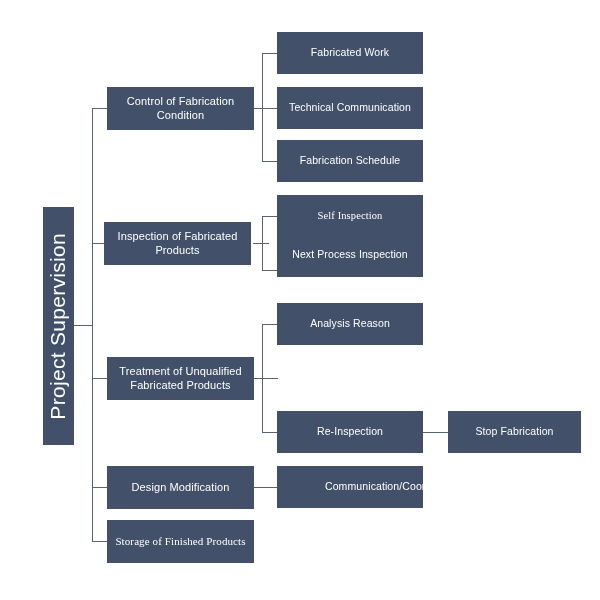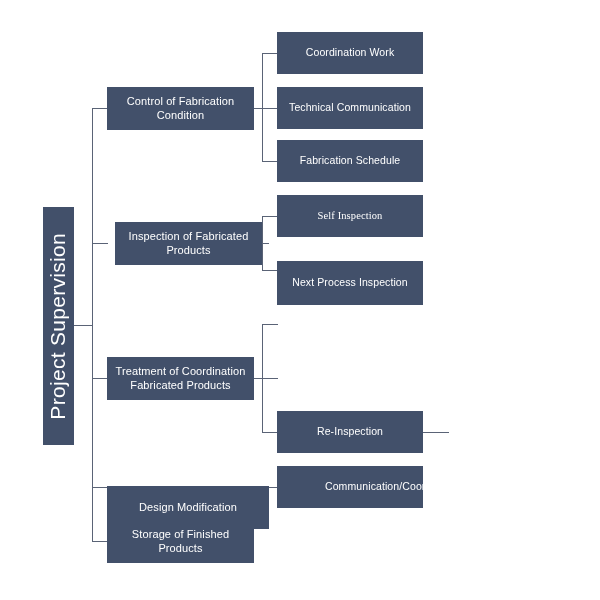--- a/index.html
+++ b/index.html
@@ -99,49 +99,55 @@
 
   <div class="conn h" style="left:423px; top:432px; width:26px;"></div>
 
   <div class="node lvl1" style="left:43px; top:207px; width:31px; height:238px;">
     <span class="vtext">Project Supervision</span>
   </div>
 
   <div class="node lvl2" style="left:107px; top:87px; width:147px; height:43px;">
     <span class="label">Control of Fabrication Condition</span>
   </div>
-  <div class="node lvl2" style="left:115px; top:222px; width:147px; height:43px;">
+  <div class="node lvl2" style="left:104px; top:222px; width:147px; height:43px;">
     <span class="label">Inspection of Fabricated Products</span>
   </div>
   <div class="node lvl2" style="left:107px; top:357px; width:147px; height:43px;">
-    <span class="label">Treatment of Coordination Fabricated Products</span>
+    <span class="label">Treatment of Unqualified Fabricated Products</span>
   </div>
-  <div class="node lvl2" style="left:107px; top:466px; width:162px; height:43px;margin-top:20px;">
+  <div class="node lvl2" style="left:107px; top:466px; width:147px; height:43px;">
     <span class="label">Design Modification</span>
   </div>
-  <div class="node lvl2" style="left:107px; top:520px; width:147px; height:43px;">
+  <div class="node lvl2" style="left:107px; top:520px; width:147px; height:43px;font-family:Liberation Serif, serif;">
     <span class="label">Storage of Finished Products</span>
   </div>
 
   <div class="node lvl3" style="left:277px; top:32px; width:146px; height:42px;">
-    <span class="label">Coordination Work</span>
+    <span class="label">Fabricated Work</span>
   </div>
   <div class="node lvl3" style="left:277px; top:140px; width:146px; height:42px;">
     <span class="label">Fabrication Schedule</span>
   </div>
   <div class="node lvl3" style="left:277px; top:87px; width:146px; height:42px;">
     <span class="label">Technical Communication</span>
   </div>
   <div class="node lvl3" style="left:277px; top:195px; width:146px; height:42px;font-family:Liberation Serif, serif;">
     <span class="label">Self Inspection</span>
   </div>
-  <div class="node lvl3" style="left:277px; top:261px; width:146px; height:44px;">
+  <div class="node lvl3" style="left:277px; top:233px; width:146px; height:44px;">
     <span class="label">Next Process Inspection</span>
+  </div>
+  <div class="node lvl3" style="left:277px; top:303px; width:146px; height:42px;">
+    <span class="label">Analysis Reason</span>
   </div>
   <div class="node lvl3" style="left:277px; top:411px; width:146px; height:42px;align-items:center;">
     <span class="label">Re-Inspection</span>
   </div>
   <div class="node lvl3" style="left:277px; top:466px; width:146px; height:42px;padding-left:47px;">
     <span class="label">Communication/Coordination</span>
   </div>
 
+  <div class="node lvl3" style="left:448px; top:411px; width:133px; height:42px;">
+    <span class="label">Stop Fabrication</span>
+  </div>
 
 </div>
 
 </body></html>

